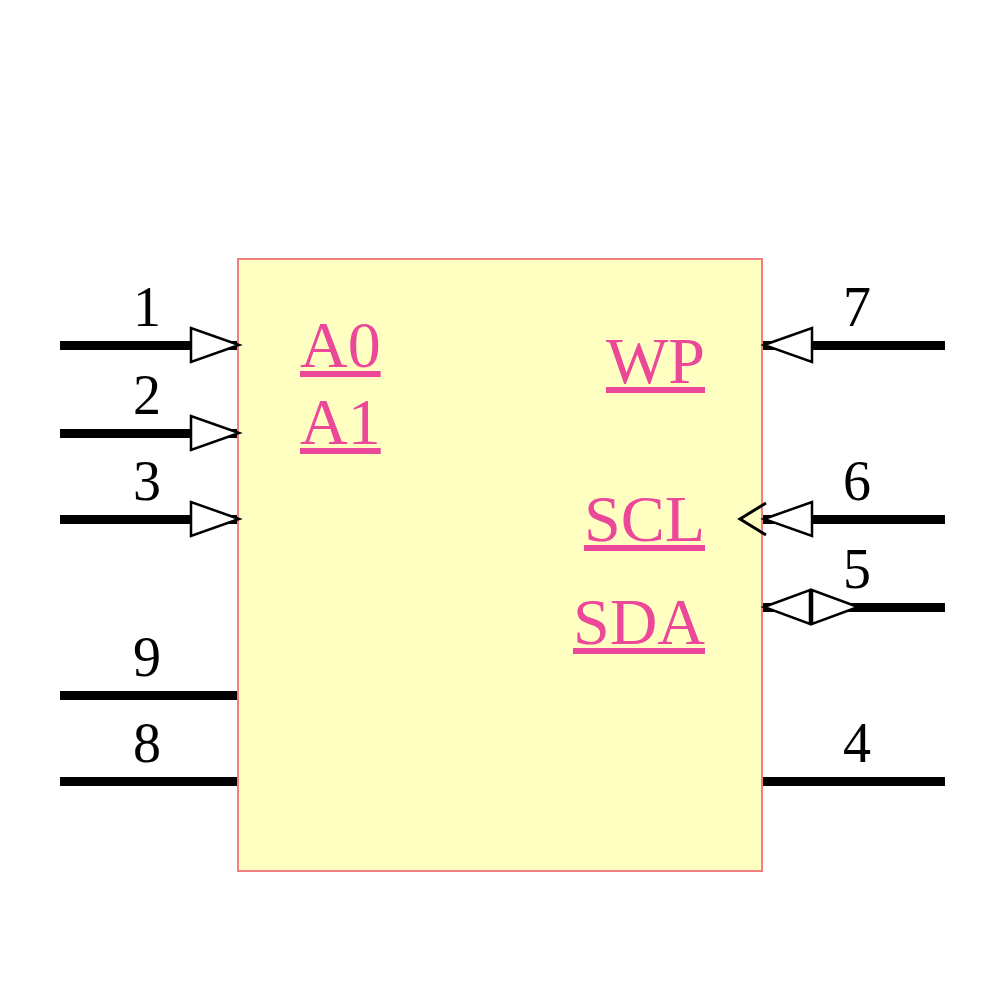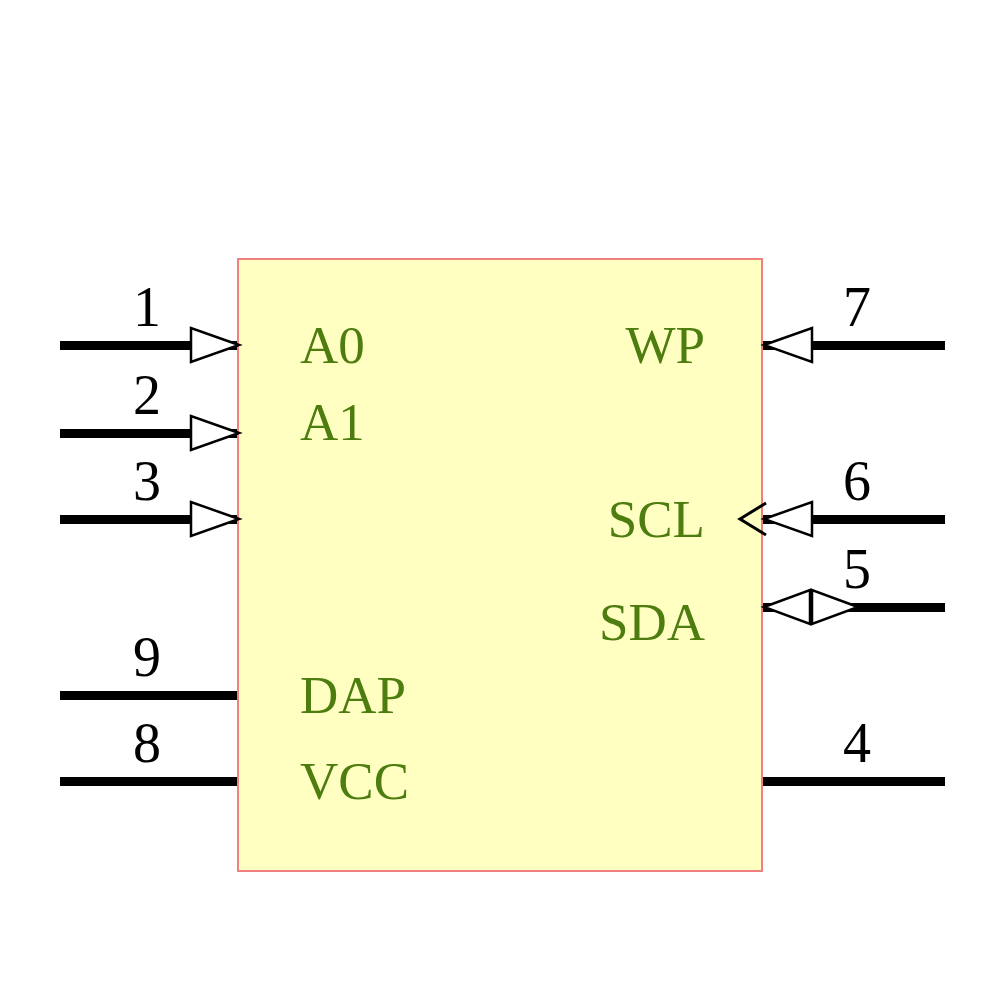--- a/index.html
+++ b/index.html
@@ -29,25 +29,26 @@
     width:90px;
     text-align:center;
     font-size:56px;
     line-height:56px;
     color:#000000;
   }
   .pin-number.left{left:102px;}
   .pin-number.right{left:812px;}
   .pin-label{
     position:absolute;
-    font-size:53px;
+    font-size:66px;
     line-height:60px;
-    color:#4d7c0f;
+    color:#ec4899;
     transform:translateY(-50%);
     white-space:nowrap;
+    text-decoration:underline;
   }
   .pin-label.left{left:300px;}
   .pin-label.right{right:295px;text-align:right;}
   #arrow-layer{
     position:absolute;
     left:0;top:0;
     pointer-events:none;
   }
 </style>
 </head>
@@ -89,20 +90,18 @@
   <div class="pin-number left" style="top:629px;">9</div>
   <div class="pin-number left" style="top:715px;">8</div>
 
   <div class="pin-number right" style="top:279px;">7</div>
   <div class="pin-number right" style="top:453px;">6</div>
   <div class="pin-number right" style="top:541px;">5</div>
   <div class="pin-number right" style="top:715px;">4</div>
 
   <div class="pin-label left" style="top:345px;">A0</div>
   <div class="pin-label left" style="top:422px;">A1</div>
-  <div class="pin-label left" style="top:695px;">DAP</div>
-  <div class="pin-label left" style="top:781px;">VCC</div>
 
-  <div class="pin-label right" style="top:345px;">WP</div>
+  <div class="pin-label right" style="top:361px;">WP</div>
   <div class="pin-label right" style="top:519px;">SCL</div>
   <div class="pin-label right" style="top:607px;margin-top:15px;">SDA</div>
 
 </div>
 
 </body></html>

